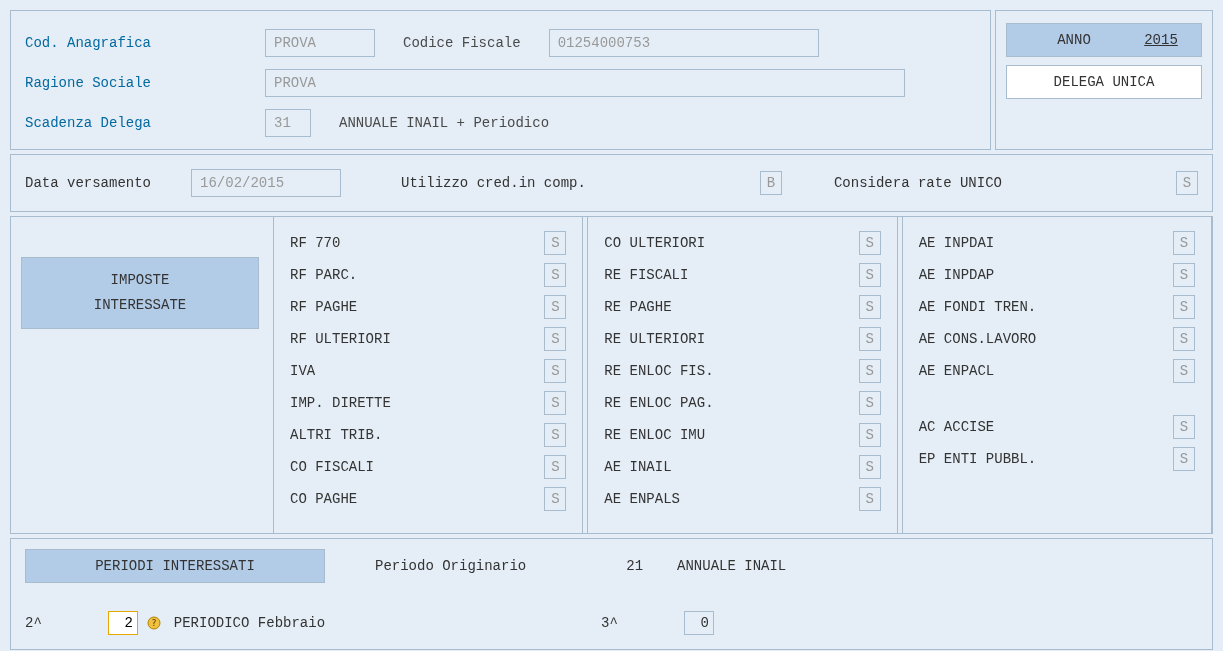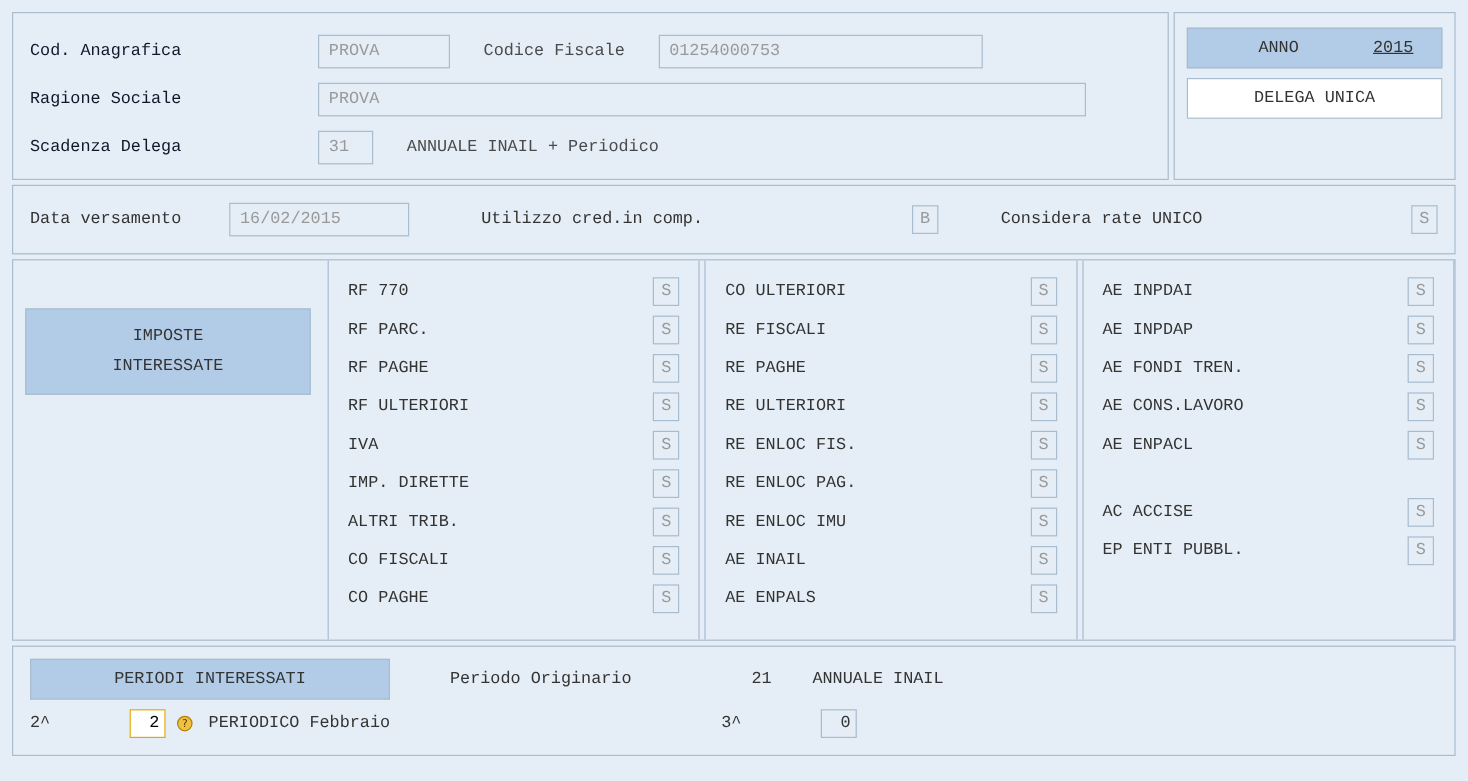--- a/index.html
+++ b/index.html
@@ -18,34 +18,34 @@
   }
   .top-wrap {
     display: flex;
     gap: 4px;
   }
   .top-left {
     flex: 1;
     padding: 18px 14px 12px 14px;
   }
   .top-right {
-    width: 235px;
+    width: 218px;
     padding: 12px 10px;
     display: flex;
     flex-direction: column;
     align-items: stretch;
   }
   .hrow {
     display: flex;
     align-items: center;
     margin-bottom: 12px;
   }
   .hlabel {
     width: 240px;
-    color: #0f172a;
+    color: #0369a1;
   }
   .in {
     border: 1px solid #a8bccf;
     background: #e5eef6;
     padding: 5px 8px;
     font-family: inherit;
     font-size: inherit;
     color: #999;
     min-height: 28px;
     display: inline-flex;
@@ -128,21 +128,21 @@
     align-items: center;
     margin-bottom: 8px;
     height: 24px;
   }
   .item .nm { flex:1; color:#333; }
   .vgap { height:24px; }
   .bottom {
     padding: 10px 14px 14px 14px;
     display: flex;
     flex-direction: column;
-    gap: 8px;
+    gap: 28px;
   }
   .brow1 { display:flex; align-items:center; gap: 10px; }
   .pi-box {
     background: #b2cbe7;
     border: 1px solid #a8bccf;
     padding: 8px 16px;
     width: 300px;
     text-align: center;
   }
   .brow2 { display:flex; align-items:center; gap: 8px; }

